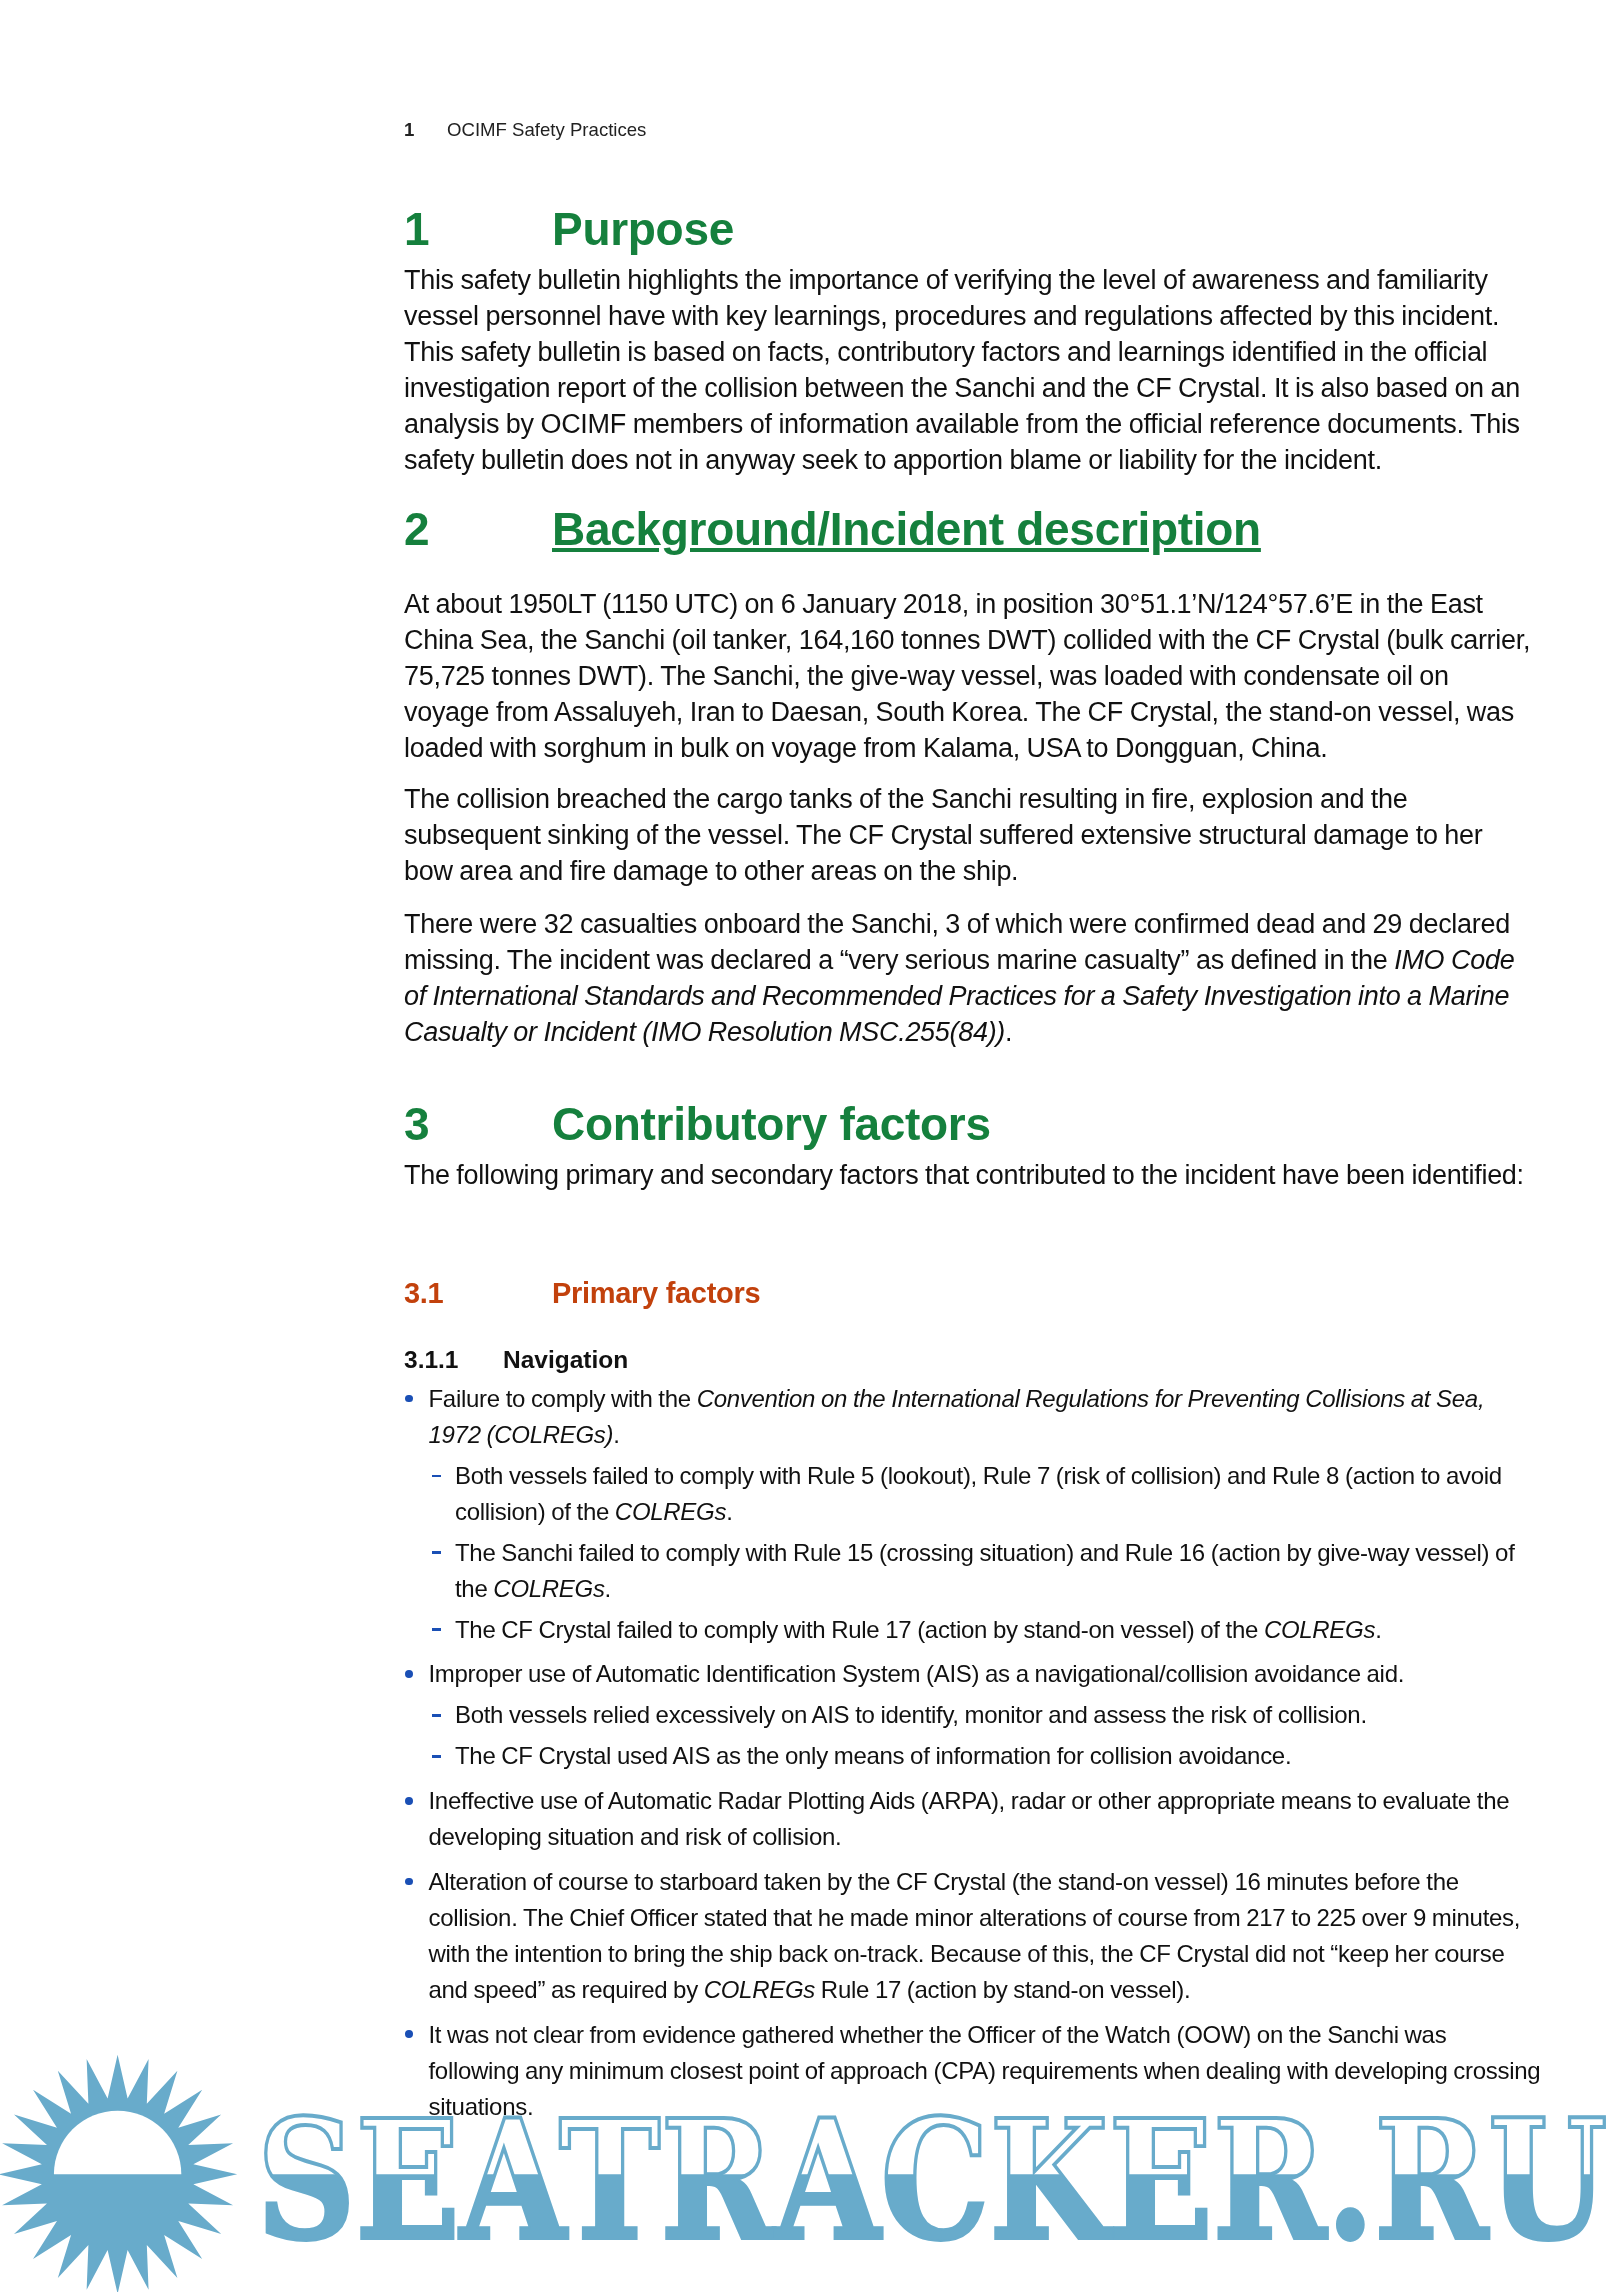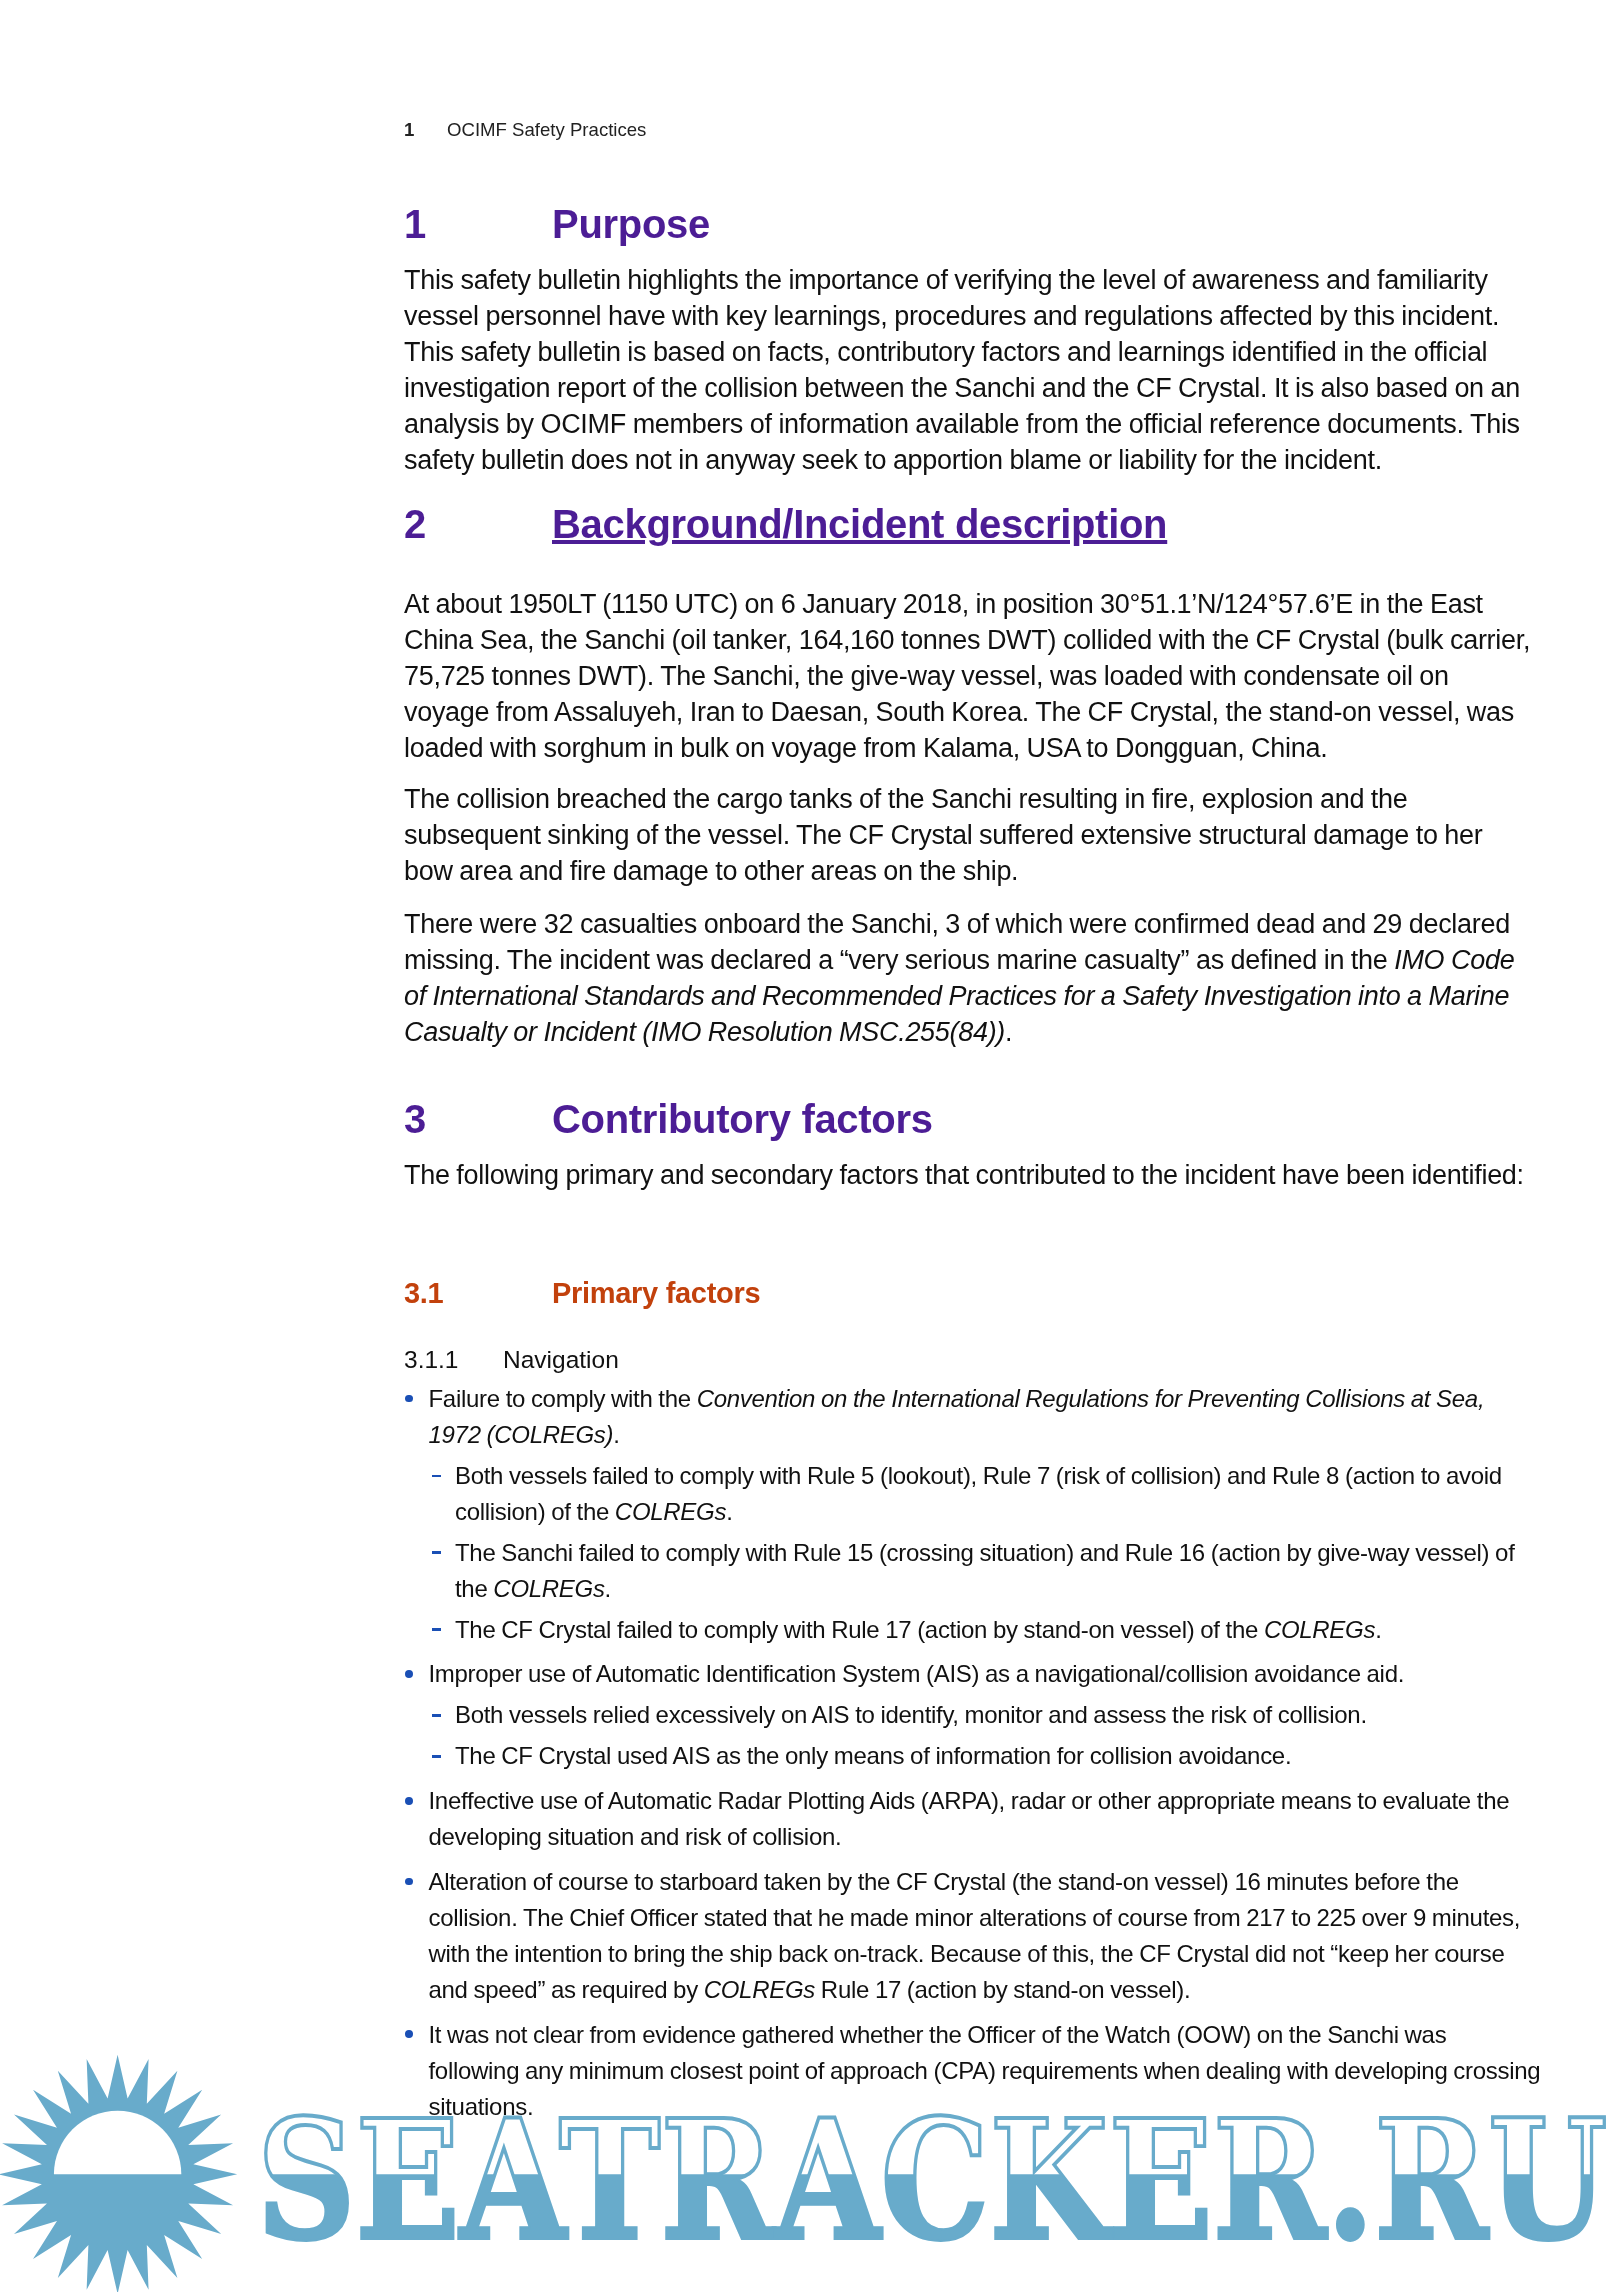--- a/index.html
+++ b/index.html
@@ -1,25 +1,25 @@
 <!DOCTYPE html>
 <html><head>
 <meta charset="utf-8">
 <style>
   html, body { margin: 0; padding: 0; background: #ffffff; }
   body { width: 1621px; height: 2293px; position: relative; overflow: hidden;
          font-family: "Liberation Sans", "DejaVu Sans", sans-serif; color: #111111; }
   .abs { position: absolute; }
   .running-header { left: 404px; top: 119px; font-size: 18.6px; color: #222; }
   .running-header .pg { font-weight: bold; display: inline-block; width: 43px; }
-  .h1 { left: 404px; font-weight: bold; font-size: 40px; color: #4c1d95; letter-spacing: -0.3px; }
+  .h1 { left: 404px; font-weight: bold; font-size: 46px; color: #15803d; letter-spacing: -0.3px; }
   .h1 .num { display: inline-block; width: 148px; }
   .h2 { left: 404px; font-weight: bold; font-size: 29px; color: #c2410c; letter-spacing: -0.3px; }
   .h2 .num { display: inline-block; width: 148px; }
-  .h3 { left: 404px; font-weight: normal; font-size: 24.5px; color: #111; }
+  .h3 { left: 404px; font-weight: bold; font-size: 24.5px; color: #111; }
   .h3 .num { display: inline-block; width: 99px; }
   .para { left: 404px; width: 1127px; font-size: 27px; line-height: 36px; letter-spacing: -0.3px; word-spacing: -0.5px; }
   .para i, .li i { font-style: italic; }
   .list { left: 404px; width: 1137px; margin: 0; padding: 0; list-style: none; }
   .li { position: relative; padding-left: 24.5px; font-size: 24px; line-height: 36px; letter-spacing: -0.3px; word-spacing: -0.5px; margin-bottom: 8.8px; }
   .li .bullet { position: absolute; left: 1px; top: 13.7px; width: 7.8px; height: 7.8px; border-radius: 50%; background: #1a4fb5; }
   .sub { list-style: none; margin: 4.9px 0 0 0; padding: 0; }
   .sli { position: relative; padding-left: 51px; margin-bottom: 4.9px; margin-left: 26.5px; }
   .sli .dash { position: absolute; left: 28px; top: 16.7px; width: 8.8px; height: 2.9px; background: #1a4fb5; }
   .watermark { left: 0; top: 2039px; width: 1621px; height: 254px; }

